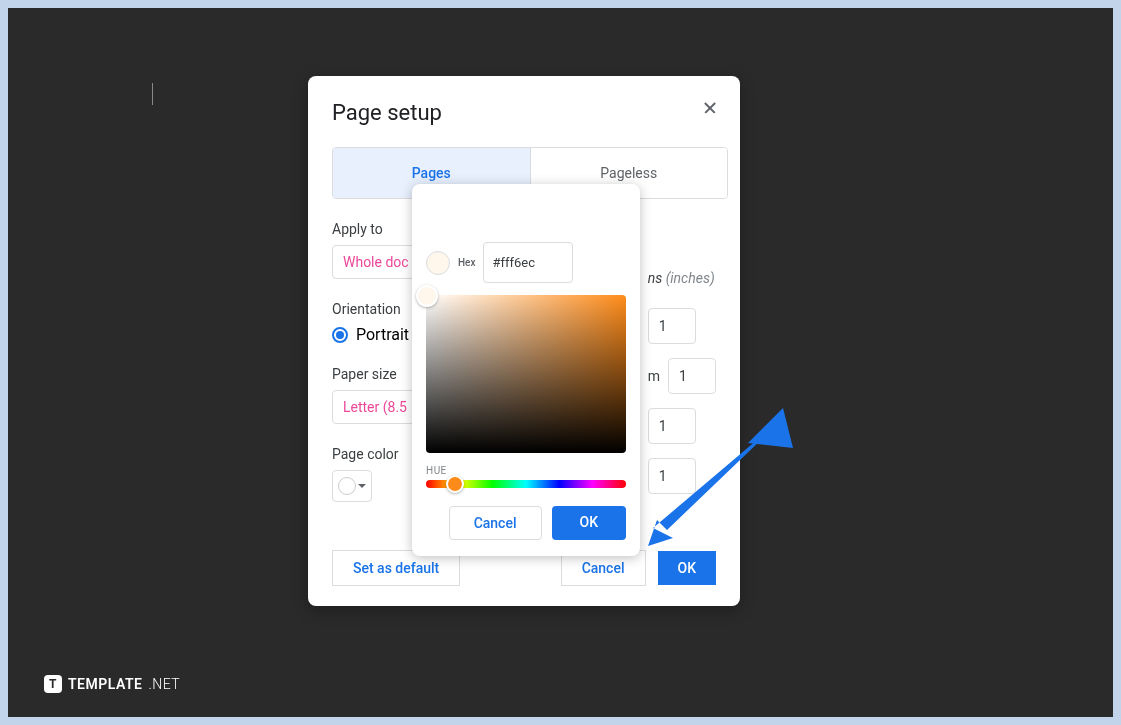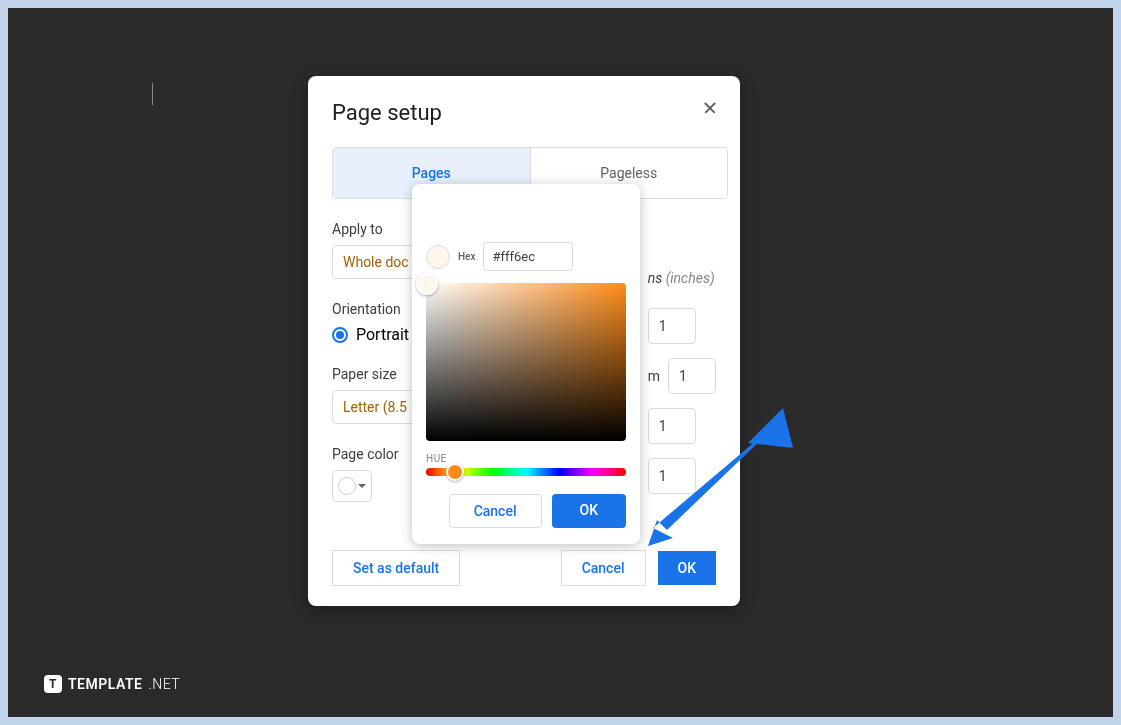--- a/index.html
+++ b/index.html
@@ -11,42 +11,42 @@
 .close-x { position: absolute; right: 22px; top: 24px; width: 16px; height: 16px; cursor: pointer; }
 .close-x::before, .close-x::after { content: ''; position: absolute; width: 14px; height: 1.5px; background: #5f6368; top: 7px; left: 1px; }
 .close-x::before { transform: rotate(45deg); }
 .close-x::after { transform: rotate(-45deg); }
 .tabs { display: flex; margin-top: 22px; border: 1px solid #dadce0; border-radius: 4px; overflow: hidden; width: 396px; }
 .tab { flex: 1; text-align: center; padding: 17px 0; font-size: 14px; color: #5f6368; cursor: pointer; background: #fff; border-right: 1px solid #dadce0; }
 .tab:last-child { border-right: none; }
 .tab.active { background: #e8f0fe; color: #1a73e8; font-weight: 500; }
 .section { margin-top: 22px; }
 .label { font-size: 14px; color: #3c4043; margin-bottom: 8px; }
-.select-box { border: 1px solid #dadce0; border-radius: 4px; padding: 8px 10px; font-size: 14px; color: #a16207; display: inline-block; min-width: 90px; }
+.select-box { border: 1px solid #dadce0; border-radius: 4px; padding: 8px 10px; font-size: 14px; color: #ec4899; display: inline-block; min-width: 90px; }
 .radio-row { display: flex; align-items: center; gap: 8px; margin-top: 6px; }
 .radio-outer { width: 16px; height: 16px; border: 2px solid #1a73e8; border-radius: 50%; display: flex; align-items: center; justify-content: center; }
 .radio-dot { width: 8px; height: 8px; background: #1a73e8; border-radius: 50%; }
 .margin-col { position: absolute; right: 24px; top: 194px; }
 .margin-hdr { font-size: 14px; color: #3c4043; font-style: italic; }
 .margin-hdr .unit { color: #80868b; }
 .margin-input { border: 1px solid #dadce0; border-radius: 4px; width: 48px; height: 36px; text-align: left; padding-left: 10px; font-size: 14px; color: #3c4043; display: flex; align-items: center; margin-top: 8px; }
 .margin-row-sm { display: flex; align-items: center; gap: 8px; margin-top: 14px; color: #3c4043; font-size: 14px; }
 .color-swatch-drop { width: 40px; height: 32px; border: 1px solid #dadce0; border-radius: 4px; display: flex; align-items: center; justify-content: center; gap: 2px; margin-top: 6px; }
 .swatch-circle { width: 18px; height: 18px; border-radius: 50%; border: 1px solid #ccc; background: #fff; }
 .chev { width: 0; height: 0; border-left: 4px solid transparent; border-right: 4px solid transparent; border-top: 4px solid #5f6368; }
 .btn-row { display: flex; gap: 12px; margin-top: 48px; align-items: center; }
 .btn { border: 1px solid #dadce0; border-radius: 0; padding: 9px 20px; font-size: 14px; cursor: pointer; background: #fff; color: #1a73e8; font-weight: 500; }
 .btn.primary { background: #1a73e8; color: #fff; border: none; }
 .spacer { flex: 1; }
 
 .popover { position: absolute; left: 404px; top: 176px; width: 228px; background: #fff; border-radius: 8px; box-shadow: 0 2px 12px rgba(0,0,0,0.25); padding: 14px 14px 16px 14px; }
 .hex-row { display: flex; align-items: center; gap: 8px; margin-top: 44px; }
 .hex-swatch { width: 24px; height: 24px; border-radius: 50%; border: 1px solid #dadce0; background: #fff6ec; }
 .hex-label { font-size: 10px; color: #5f6368; font-weight: 500; }
-.hex-input { border: 1px solid #dadce0; border-radius: 4px; padding: 6px 8px; font-size: 13px; color: #3c4043; width: 90px; }
+.hex-input { border: 1px solid #dadce0; border-radius: 4px; padding: 12px 8px; font-size: 13px; color: #3c4043; width: 90px; }
 .sat-val { position: relative; width: 200px; height: 158px; margin-top: 12px; border-radius: 4px; background: linear-gradient(to top, #000, transparent), linear-gradient(to right, #fff, #ff8c1a); }
 .sat-cursor { position: absolute; left: -10px; top: -10px; width: 22px; height: 22px; border-radius: 50%; border: 2px solid #fff; background: #fff6ec; box-shadow: 0 1px 3px rgba(0,0,0,0.3); }
 .hue-label { font-size: 10px; color: #80868b; margin-top: 12px; letter-spacing: 0.5px; }
 .hue-track { position: relative; width: 200px; height: 8px; border-radius: 4px; margin-top: 4px; background: linear-gradient(to right, #ff0000, #ffff00, #00ff00, #00ffff, #0000ff, #ff00ff, #ff0000); }
 .hue-thumb { position: absolute; left: 20px; top: -5px; width: 18px; height: 18px; border-radius: 50%; background: #ff8c1a; border: 2px solid #fff; box-shadow: 0 1px 3px rgba(0,0,0,0.3); }
 .pop-btns { display: flex; gap: 10px; justify-content: flex-end; margin-top: 18px; }
 .pop-btn { border: 1px solid #dadce0; border-radius: 4px; padding: 8px 24px; font-size: 14px; cursor: pointer; background: #fff; color: #1a73e8; font-weight: 500; }
 .pop-btn.primary { background: #1a73e8; color: #fff; border: none; padding: 8px 28px; }
 
 .arrow { position: absolute; left: 625px; top: 390px; pointer-events: none; }

